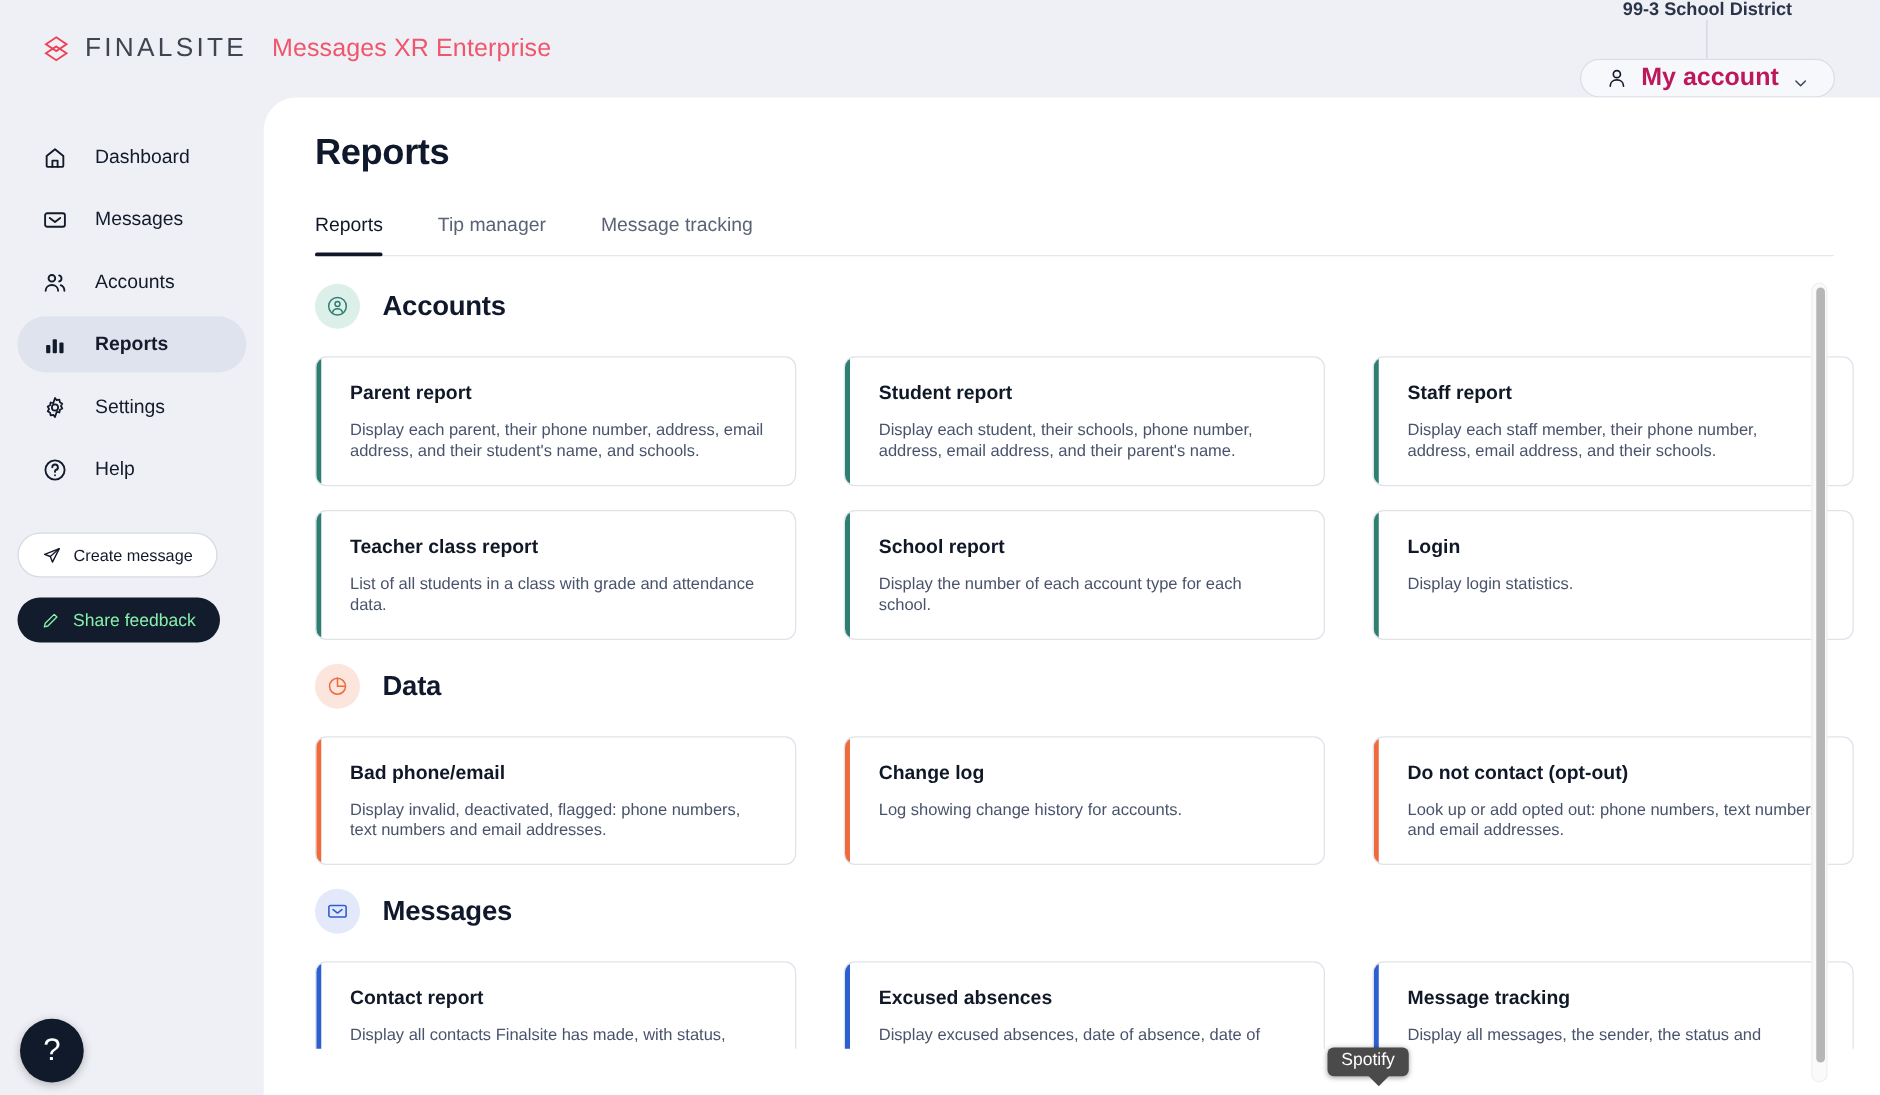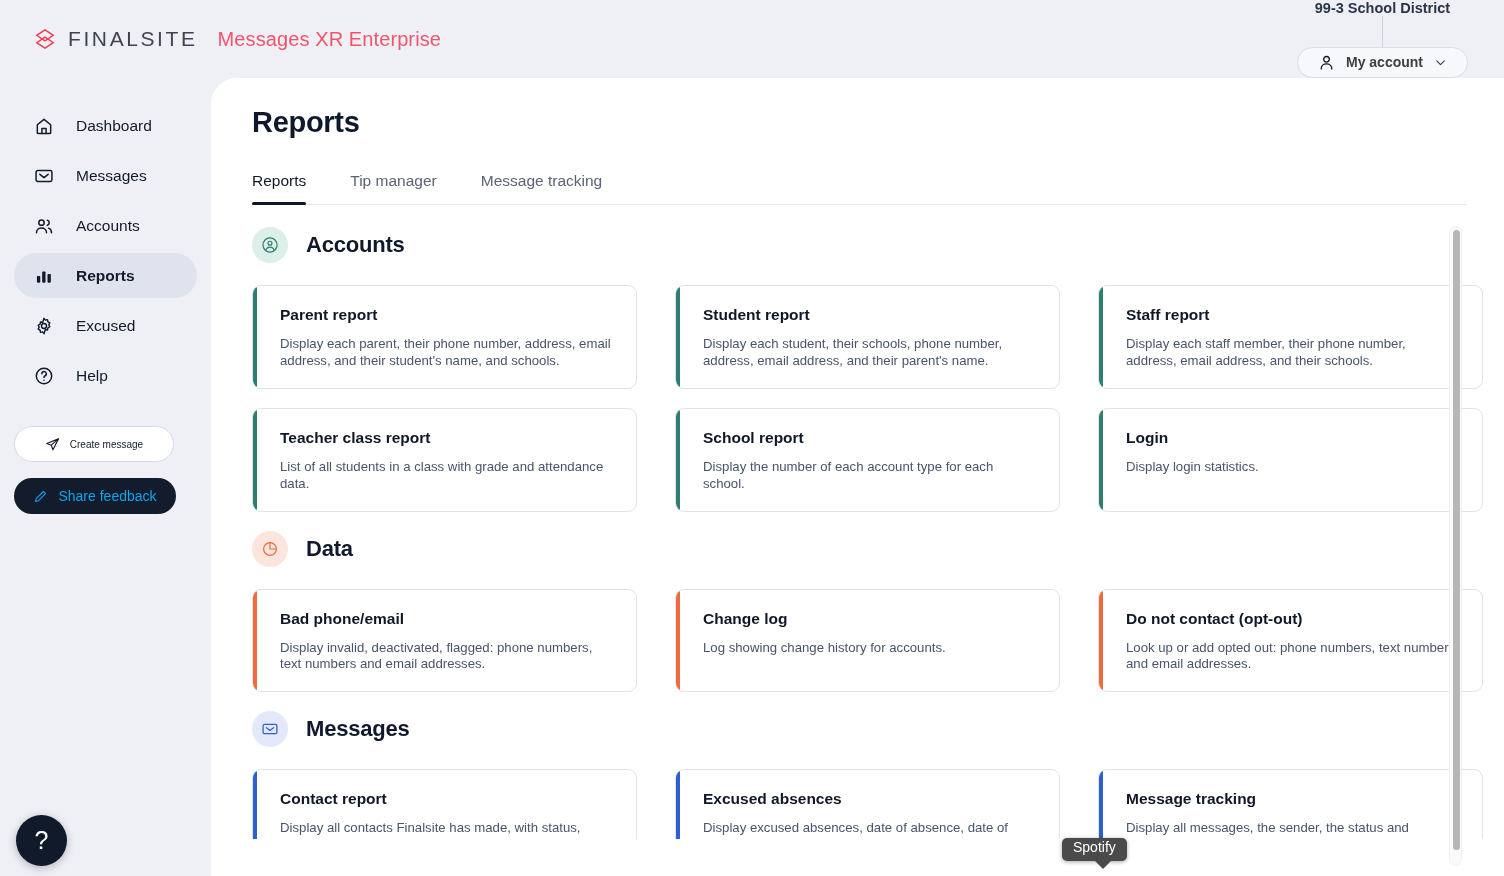--- a/index.html
+++ b/index.html
@@ -33,21 +33,21 @@
   .district {
     font-size: 14.5px; font-weight: bold; color: #2a3348; white-space: nowrap;
   }
   .topbar-divider {
     width: 1px; height: 42px; background: #cfd4df; margin: 0 24px;
   }
   .account-btn {
     display: flex; align-items: center; gap: 11px;
     height: 42px; padding: 0 20px;
     background: #f7f8fb; border: 1px solid #d9dde6; border-radius: 21px;
-    cursor: pointer; font-size: 14px; font-weight: bold; color: #404040;
+    cursor: pointer; font-size: 20px; font-weight: bold; color: #be185d;
   }
   .account-btn .person-icon { width: 17px; height: 17px; color: #121a2b; }
   .account-btn .chev { width: 13px; height: 13px; color: #39404f; }
 
   
   .sidebar {
     position: absolute; top: 84px; left: 0; width: 211px; height: 798px;
     background: #eef0f5; padding-top: 14px;
   }
   .nav-item {
@@ -56,26 +56,26 @@
     border-radius: 23px; cursor: pointer;
     font-size: 15.5px; color: #121a2b;
   }
   .nav-item .nav-ico { width: 20px; height: 20px; flex: none; color: #121a2b; }
   .nav-item.active { background: #dfe3ee; font-weight: bold; }
   .side-actions { margin-top: 28px; padding: 0 14px; }
   .btn-create {
     display: flex; align-items: center; justify-content: center; gap: 10px;
     width: 160px; height: 36px; border-radius: 18px;
     background: #ffffff; border: 1px solid #d6dae4;
-    font-size: 10px; color: #121a2b; cursor: pointer;
+    font-size: 13px; color: #121a2b; cursor: pointer;
   }
   .btn-feedback {
     display: flex; align-items: center; justify-content: center; gap: 10px;
     width: 162px; height: 36px; border-radius: 18px; margin-top: 16px;
-    background: #131c2c; border: none; color: #0ea5e9;
+    background: #131c2c; border: none; color: #86efac;
     font-size: 14px; cursor: pointer;
   }
   .btn-create .s-ico, .btn-feedback .s-ico { width: 15px; height: 15px; }
   .help-fab {
     position: absolute; left: 16px; bottom: 16px;
     width: 51px; height: 51px; border-radius: 50%;
     background: #111a2a; color: #fff;
     display: flex; align-items: center; justify-content: center;
     font-size: 25px; font-weight: 400; cursor: pointer;
     box-shadow: 0 2px 8px rgba(0,0,0,.25);
@@ -243,21 +243,21 @@
       <span>Reports</span>
     </div>
 
     <div class="nav-item">
       <span class="nav-ico">
         <svg viewBox="0 0 24 24" fill="none" stroke="currentColor" stroke-width="1.7" stroke-linejoin="round">
             <circle cx="12" cy="12" r="3"></circle>
             <path d="M12 2.8l1.6 2.1 2.6-.5.5 2.6 2.3 1.3-1.3 2.3 1.3 2.3-2.3 1.3-.5 2.6-2.6-.5L12 21.2l-1.6-2.1-2.6.5-.5-2.6-2.3-1.3 1.3-2.3-1.3-2.3 2.3-1.3.5-2.6 2.6.5z"></path>
           </svg>
       </span>
-      <span>Excused</span>
+      <span>Settings</span>
     </div>
 
     <div class="nav-item">
       <span class="nav-ico">
         <svg viewBox="0 0 24 24" fill="none" stroke="currentColor" stroke-width="1.8" stroke-linecap="round">
             <circle cx="12" cy="12" r="9.2"></circle>
             <path d="M9.4 9.3a2.7 2.7 0 1 1 3.4 2.7c-.6.2-.8.7-.8 1.3v.5"></path>
             <circle cx="12" cy="17" r=".9" fill="currentColor" stroke="none"></circle>
           </svg>
       </span>

